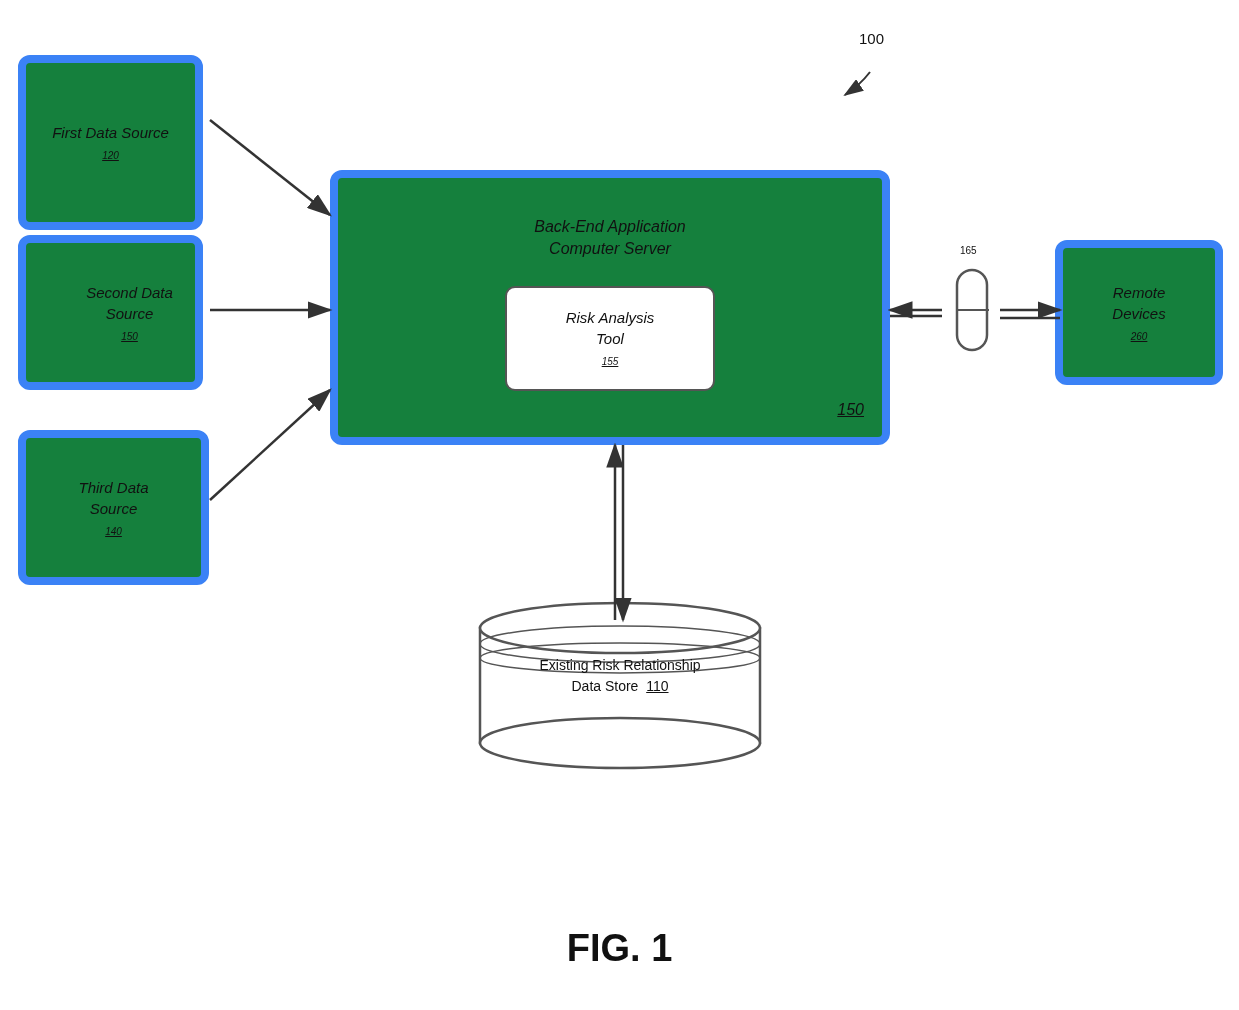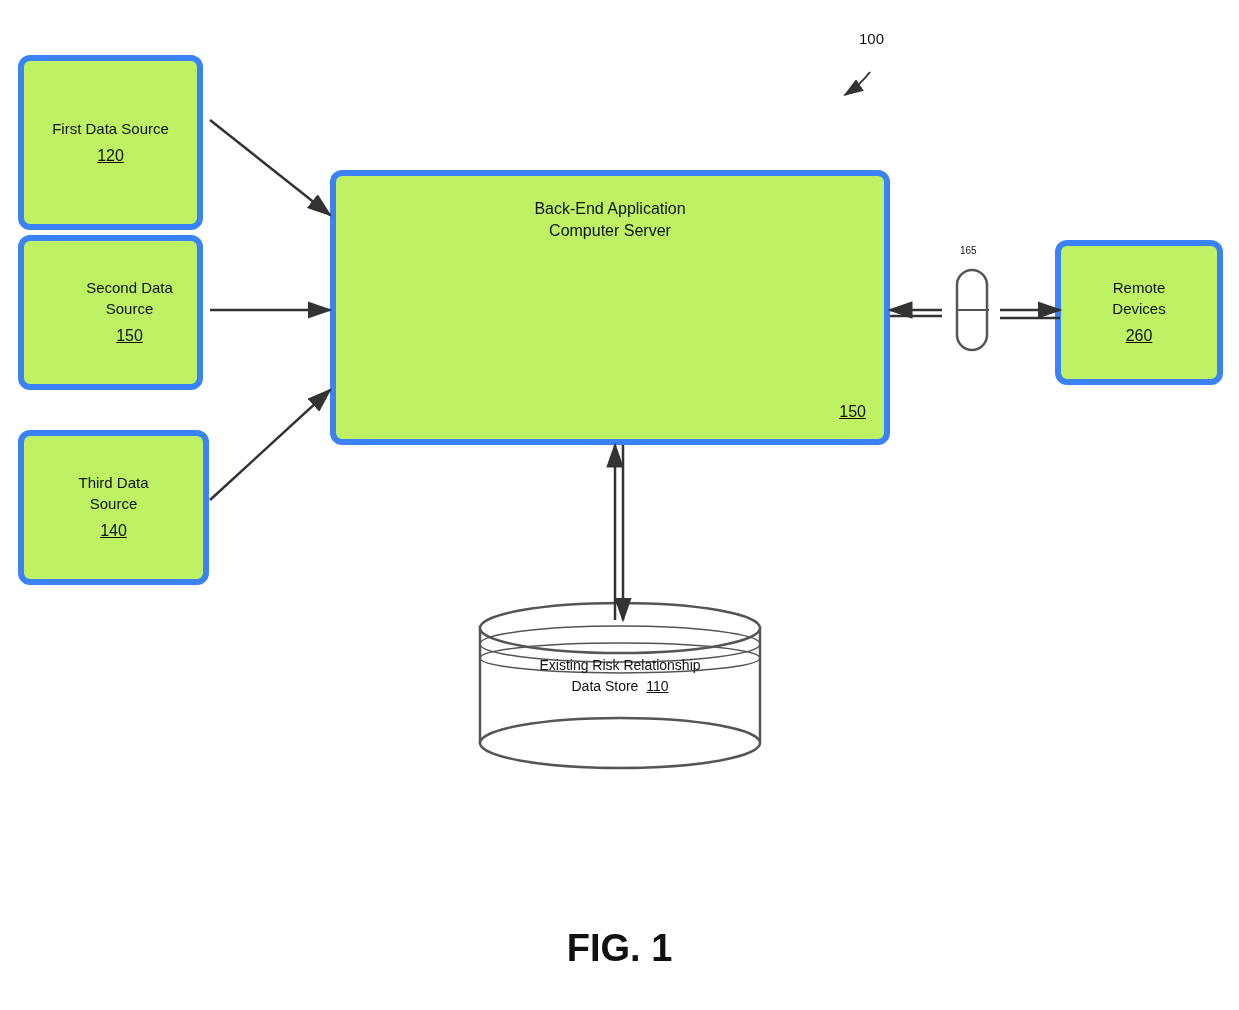--- a/index.html
+++ b/index.html
@@ -15,42 +15,43 @@
     .diagram-container {
       position: relative;
       width: 1239px;
       height: 1010px;
       background: #fff;
     }
 
     
     .box {
       position: absolute;
-      border: 6px solid #3b82f6;
+      border: 8px solid #3b82f6;
       border-radius: 12px;
-      background: #bef264;
+      background: #15803d;
       display: flex;
       flex-direction: column;
       align-items: center;
       justify-content: center;
       text-align: center;
       font-size: 15px;
       color: #111;
       line-height: 1.4;
+      font-style: italic;
     }
 
     .box-label {
       font-size: 15px;
       line-height: 1.4;
       color: #111;
     }
 
     .box-id {
       text-decoration: underline;
-      font-size: 16px;
+      font-size: 10px;
       color: #111;
       margin-top: 6px;
     }
 
     
     .arrows-svg {
       position: absolute;
       top: 0;
       left: 0;
       width: 1239px;
@@ -138,23 +139,27 @@
   <div class="box" style="left:18px;top:235px;width:185px;height:155px;padding-left:38px;">
     <span class="box-label">Second Data<br>Source</span>
     <span class="box-id">150</span>
   </div>
 
   <div class="box" style="left:18px;top:430px;width:191px;height:155px;">
     <span class="box-label">Third Data<br>Source</span>
     <span class="box-id">140</span>
   </div>
 
-  <div class="box" style="left:330px;top:170px;width:560px;height:275px;flex-direction:column;align-items:center;justify-content:flex-start;padding-top:22px;">
+  <div class="box" style="left:330px;top:170px;width:560px;height:275px;flex-direction:column;align-items:center;justify-content:flex-start;padding-top:38px;">
     <span class="box-label" style="font-size:16px;text-align:center;">Back-End Application<br>Computer Server</span>
 
+    <div class="inner-box" style="position:relative;margin-top:25px;width:210px;height:105px;">
+      <span class="box-label" style="font-size:15px;">Risk Analysis<br>Tool</span>
+      <span class="box-id">155</span>
+    </div>
 
     <span style="position:absolute;bottom:16px;right:18px;text-decoration:underline;font-size:16px;">150</span>
   </div>
 
   <div style="position:absolute;left:942px;top:268px;width:62px;height:85px;">
     <svg width="62" height="85" viewBox="0 0 62 85">
 
       <rect x="15" y="2" width="30" height="80" rx="15" ry="15" fill="none" stroke="#555" stroke-width="2.5"></rect>
       <line x1="15" y1="42" x2="47" y2="42" stroke="#555" stroke-width="2"></line>
     </svg>

